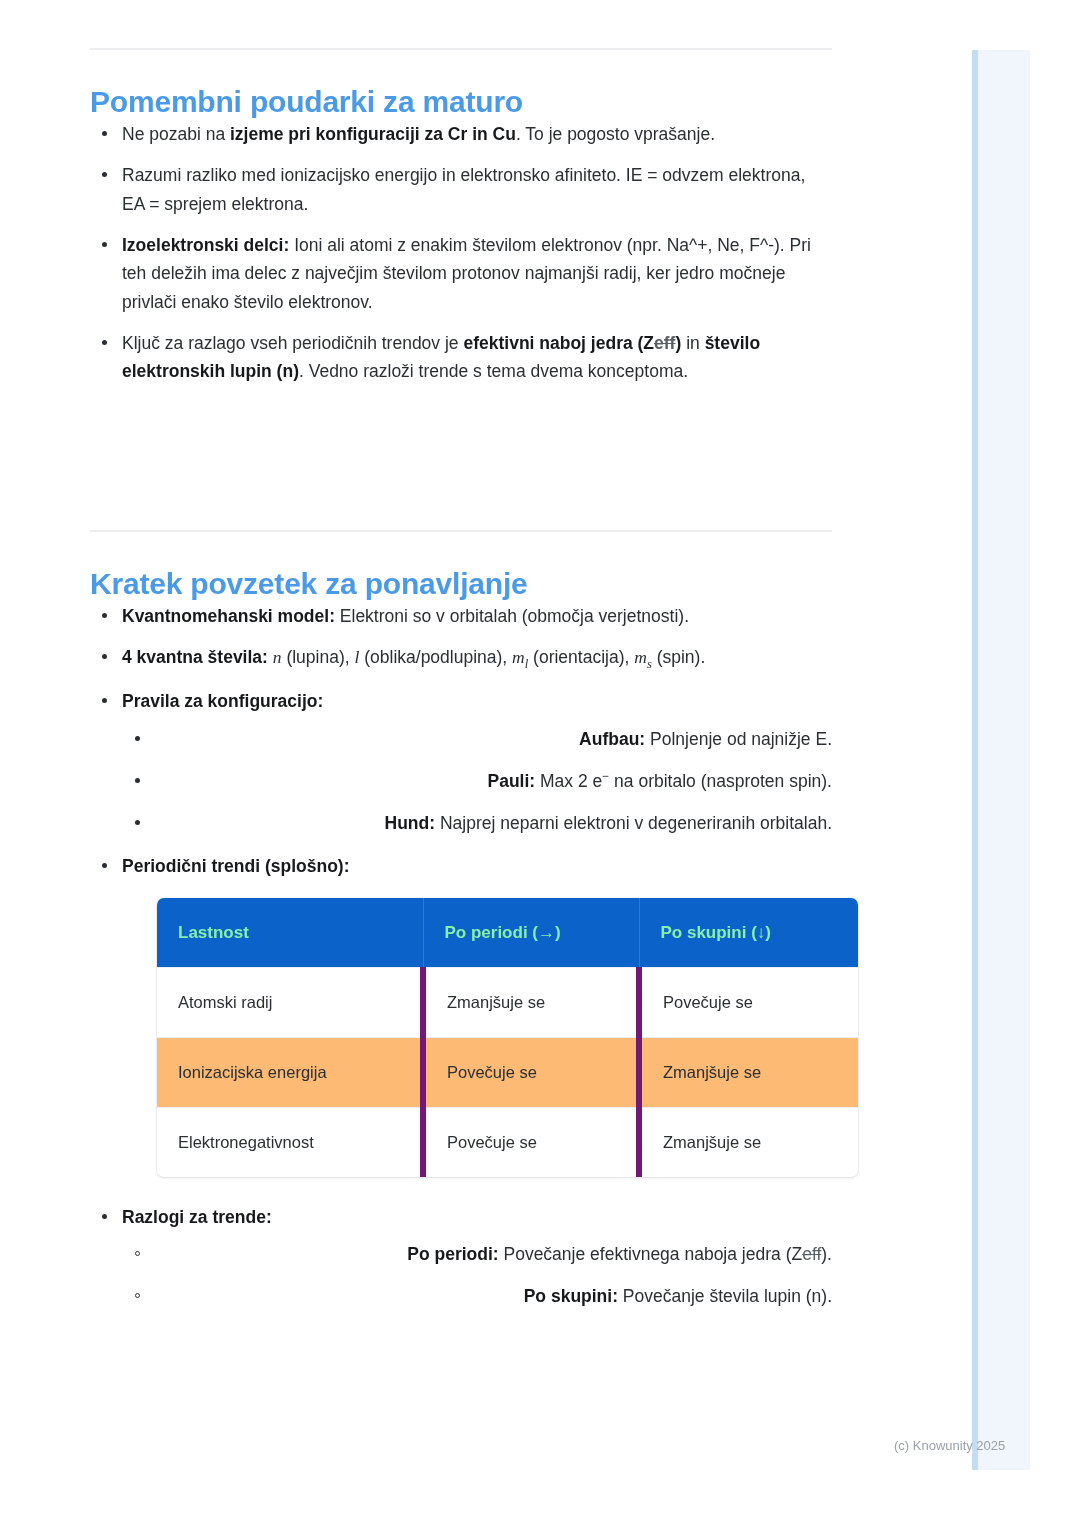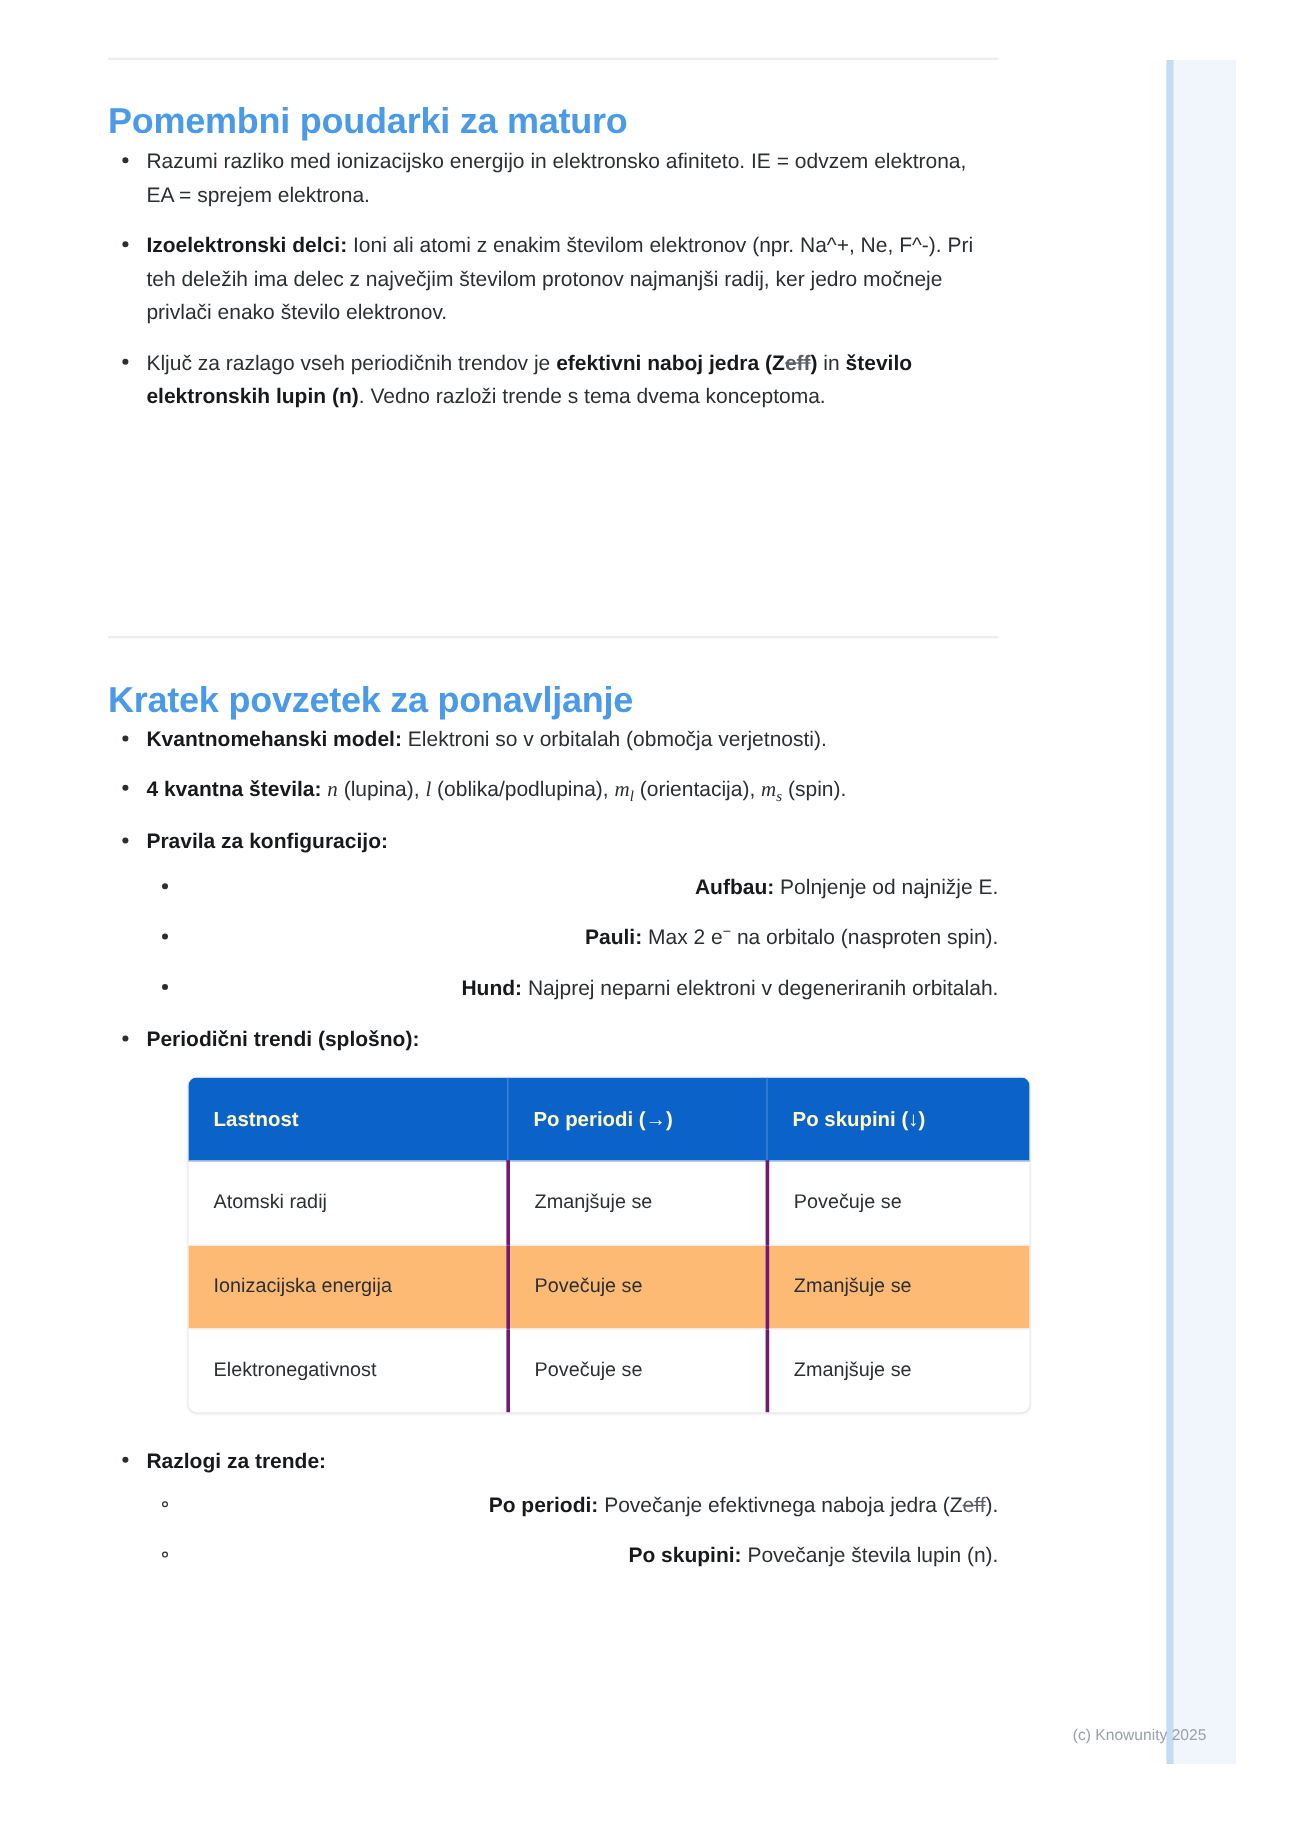--- a/index.html
+++ b/index.html
@@ -142,34 +142,34 @@
     box-shadow: 0 1px 3px rgba(16,24,40,.10), 0 0 0 1px rgba(16,24,40,.045);
     background: #ffffff;
   }
   table.trends {
     border-collapse: collapse;
     width: 100%;
     table-layout: fixed;
   }
   table.trends th {
     background: #0b62c8;
-    color: #fef9c3;
+    color: #86efac;
     font-size: 17px;
     font-weight: bold;
     text-align: left;
     padding: 21px 0 21px 21px;
     border-right: 1px solid #2f79cf;
   }
   table.trends th:last-child { border-right: none; }
   table.trends td {
     font-size: 16.5px;
     color: #2b2f33;
     text-align: left;
     padding: 21px 0 21px 21px;
-    border-right: 3px solid #701a75;
+    border-right: 6px solid #701a75;
     border-top: 1px solid #eceef1;
   }
   table.trends td:last-child { border-right: none; }
   table.trends tbody tr.zebra td { background: #fdba74; }
   table.trends col.c1 { width: 266px; }
   table.trends col.c2 { width: 216px; }
   table.trends col.c3 { width: 219px; }
 
   
   #footer-watermark {
@@ -189,20 +189,21 @@
 
 <div id="page">
 
   <div class="content" style="top:48px;">
     <hr class="rule">
   </div>
 
   <div class="content" style="top:84px;">
     <h2 class="section-title">Pomembni poudarki za maturo</h2>
     <ul class="lvl1" id="list-0">
+        <li><span><span>Ne pozabi na </span><b>izjeme pri konfiguraciji za Cr in Cu</b><span>. To je pogosto vprašanje.</span></span></li>
         <li><span><span>Razumi razliko med ionizacijsko energijo in elektronsko afiniteto. IE = odvzem elektrona, EA = sprejem elektrona.</span></span></li>
         <li><span><b>Izoelektronski delci:</b><span> Ioni ali atomi z enakim številom elektronov (npr. Na^+, Ne, F^-). Pri teh deležih ima delec z največjim številom protonov najmanjši radij, ker jedro močneje privlači enako število elektronov.</span></span></li>
         <li><span><span>Ključ za razlago vseh periodičnih trendov je </span><b>efektivni naboj jedra (Z</b><b class="struck">eff</b><b>)</b><span> in </span><b>število elektronskih lupin (n)</b><span>. Vedno razloži trende s tema dvema konceptoma.</span></span></li>
       </ul>
   </div>
 
   <div class="content" style="top:530px;">
     <hr class="rule">
   </div>
 

